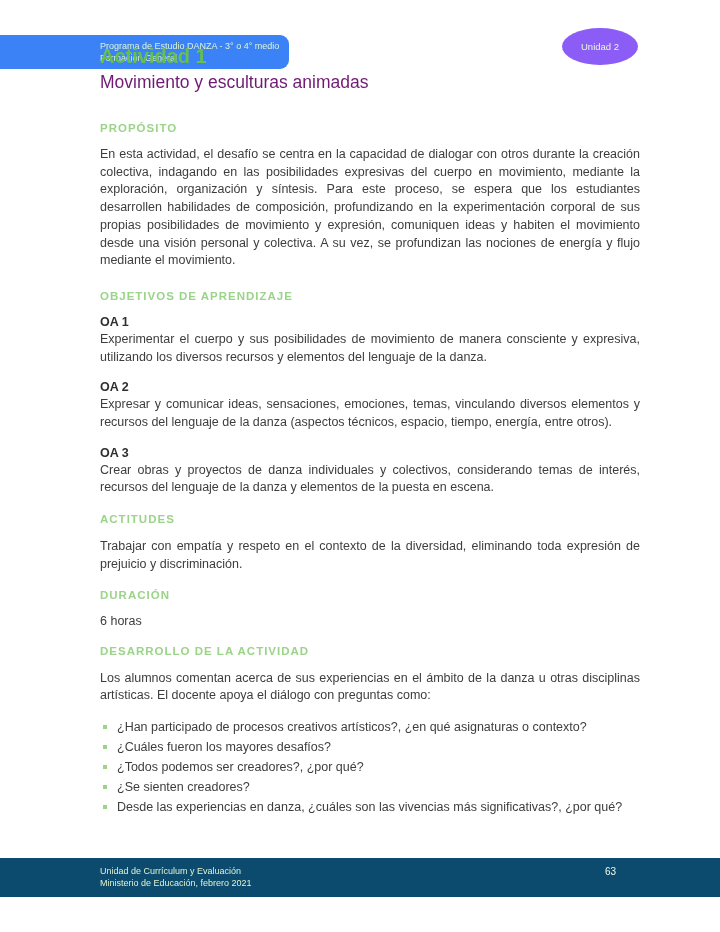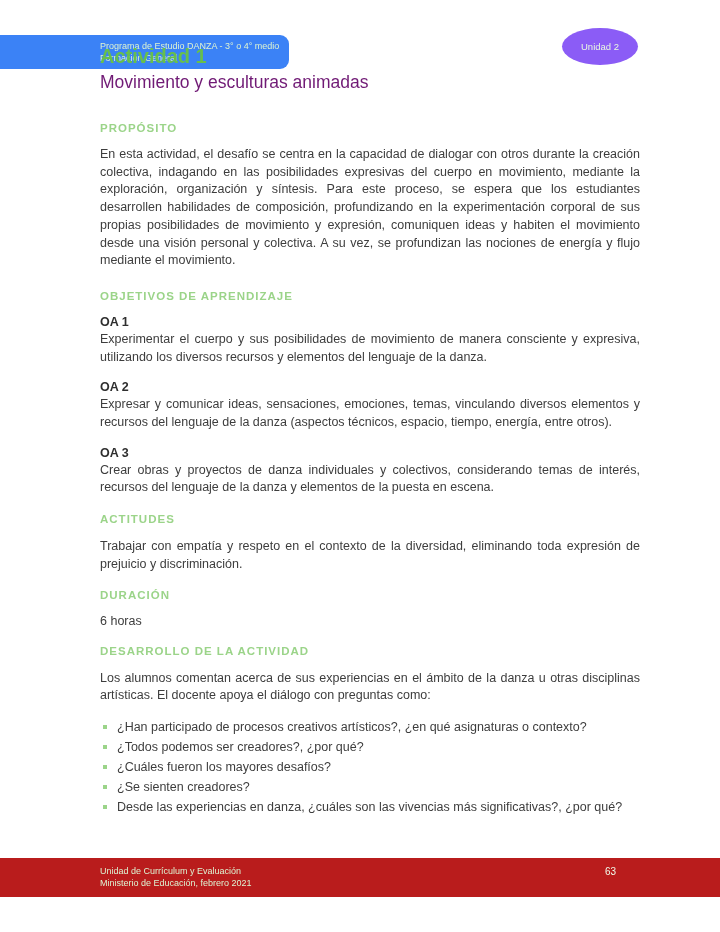--- a/index.html
+++ b/index.html
@@ -80,21 +80,21 @@
   .bullet-dot {
     flex: 0 0 auto;
     width: 4px; height: 4px; background: #9bd489;
     margin: 8px 10px 0 3px;
   }
 
   
   .footer-bar {
     position: absolute; top: 858px; left: 0;
     width: 720px; height: 39px;
-    background: #b91c1c;
+    background: #0c4a6e;
   }
   .footer-text {
     position: absolute; left: 100px; top: 7px;
     color: #ddf3d2; font-size: 9px; line-height: 12px;
   }
   .footer-page {
     position: absolute; left: 605px; top: 8px;
     color: #f0fbea; font-size: 10px;
   }
 </style>
@@ -140,25 +140,25 @@
     <div class="sec-heading h-desarrollo">DESARROLLO DE LA ACTIVIDAD</div>
     <p class="body-text p-desarrollo">Los alumnos comentan acerca de sus experiencias en el ámbito de la danza u otras disciplinas artísticas. El docente apoya el diálogo con preguntas como:</p>
 
     <ul class="bullet-list">
       <li class="bullet-item">
         <span class="bullet-dot"></span>
         <span>¿Han participado de procesos creativos artísticos?, ¿en qué asignaturas o contexto?</span>
       </li>
       <li class="bullet-item">
         <span class="bullet-dot"></span>
-        <span>¿Todos podemos ser creadores?, ¿por qué?</span>
+        <span>¿Cuáles fueron los mayores desafíos?</span>
       </li>
       <li class="bullet-item">
         <span class="bullet-dot"></span>
-        <span>¿Cuáles fueron los mayores desafíos?</span>
+        <span>¿Todos podemos ser creadores?, ¿por qué?</span>
       </li>
       <li class="bullet-item">
         <span class="bullet-dot"></span>
         <span>¿Se sienten creadores?</span>
       </li>
       <li class="bullet-item">
         <span class="bullet-dot"></span>
         <span>Desde las experiencias en danza, ¿cuáles son las vivencias más significativas?, ¿por qué?</span>
       </li>
     </ul>

